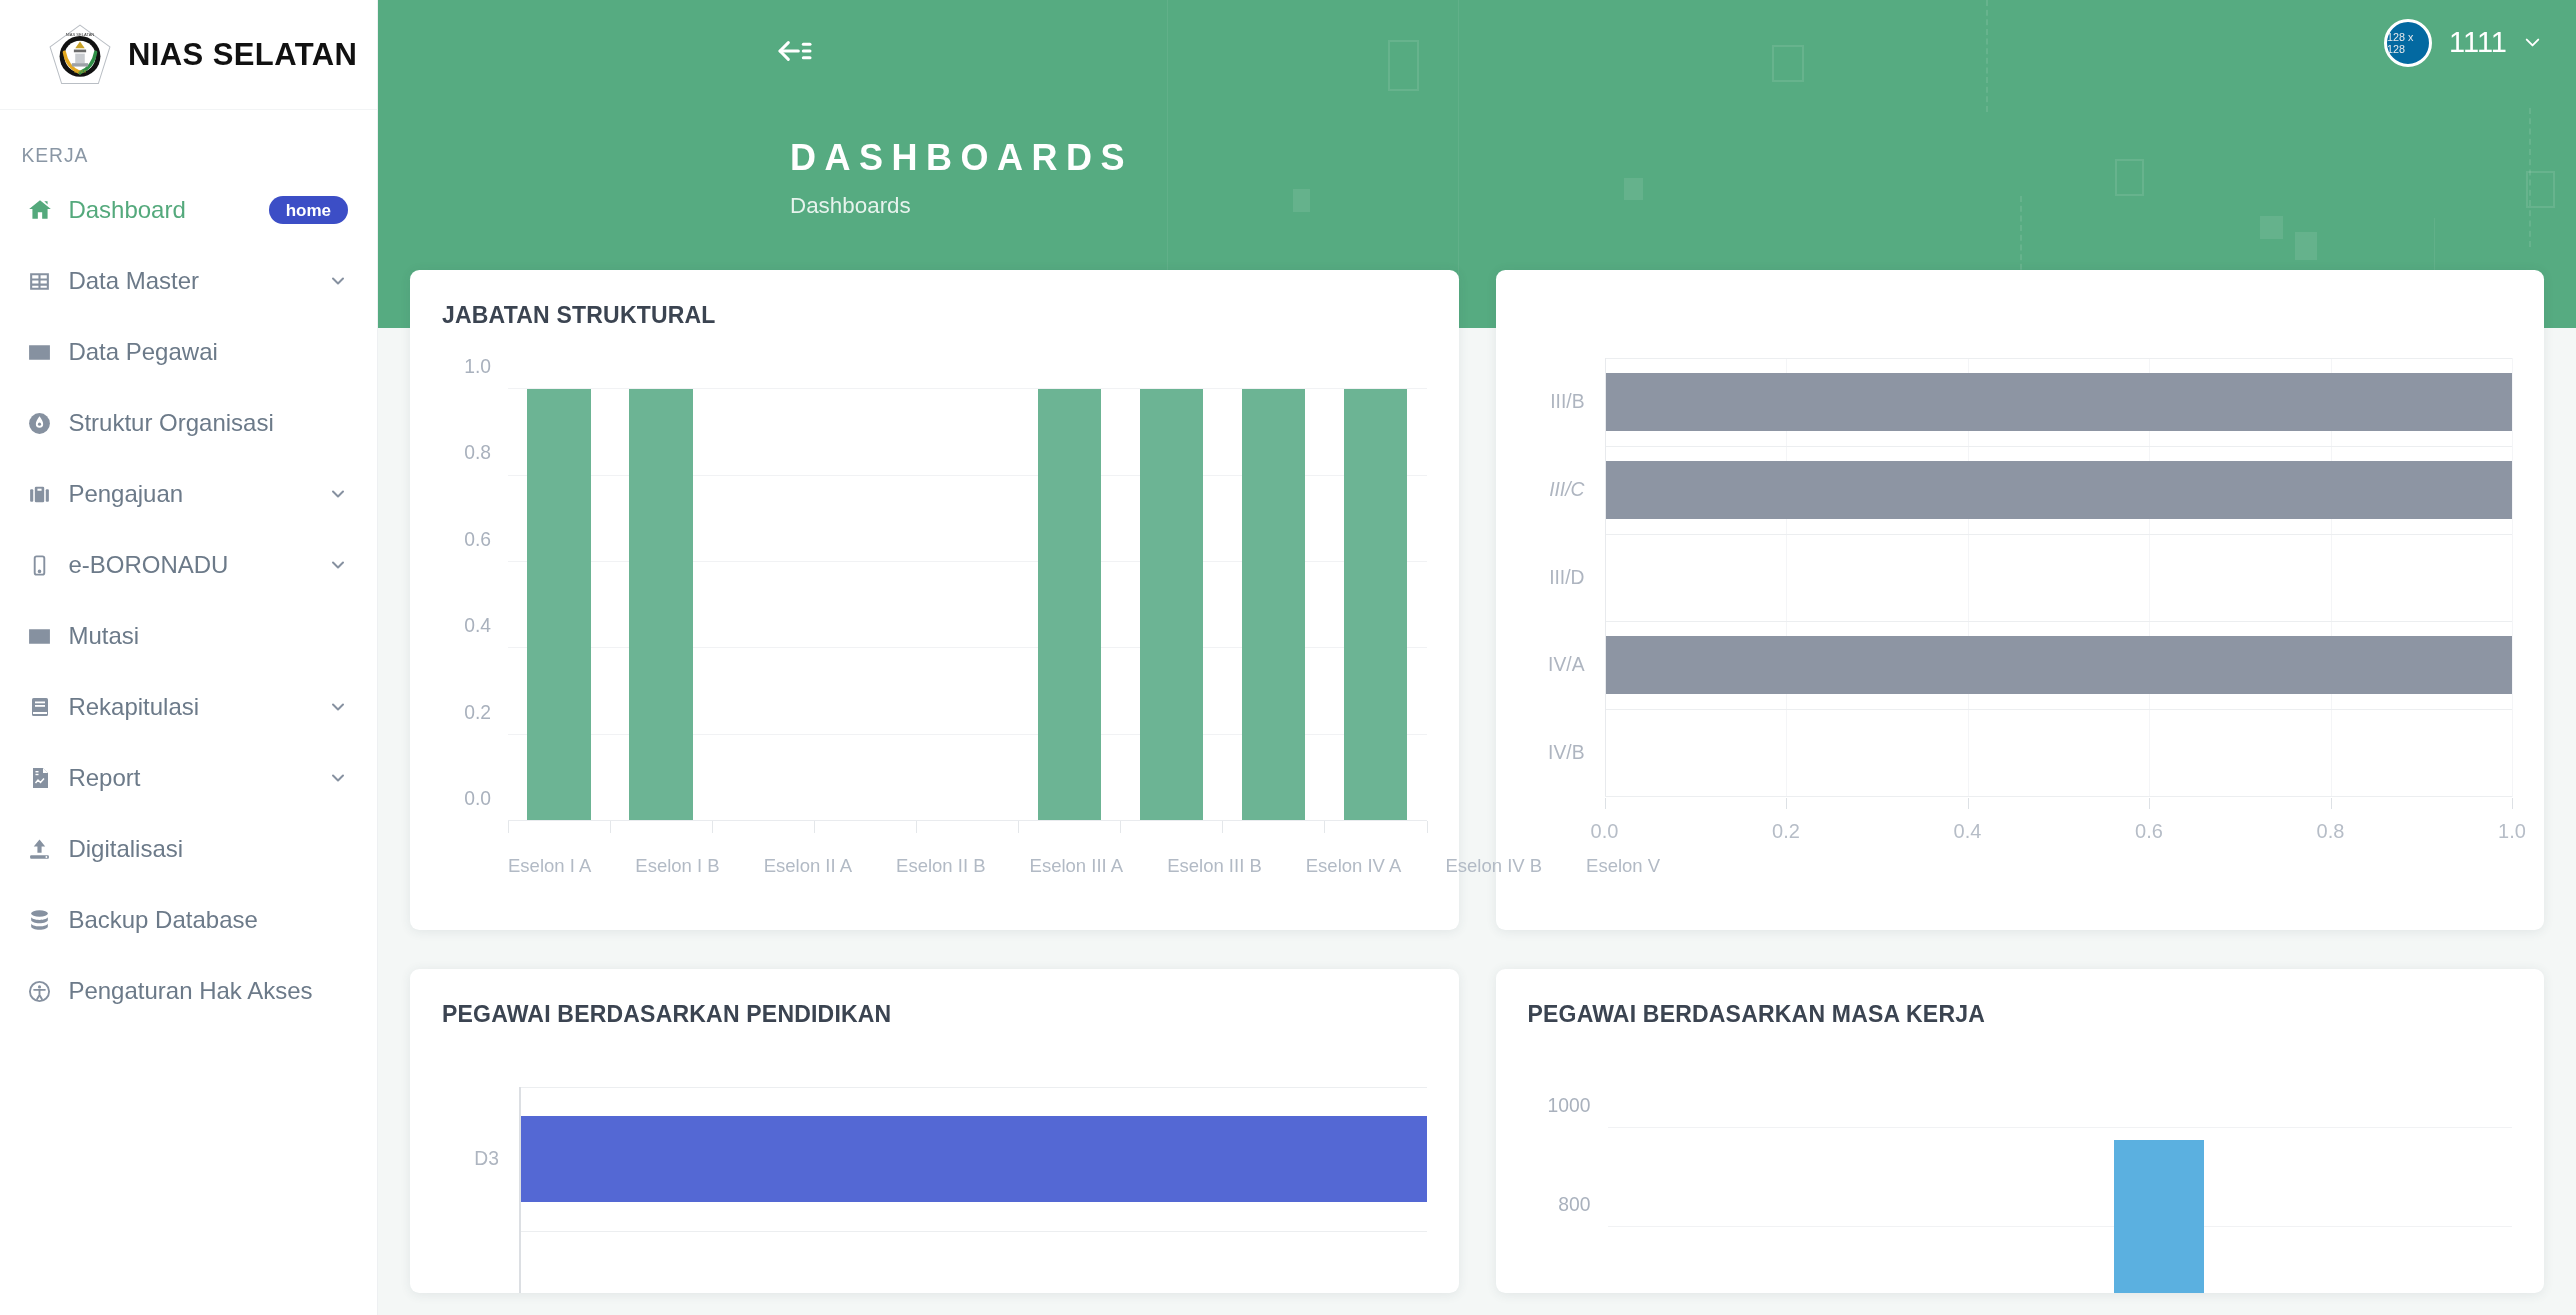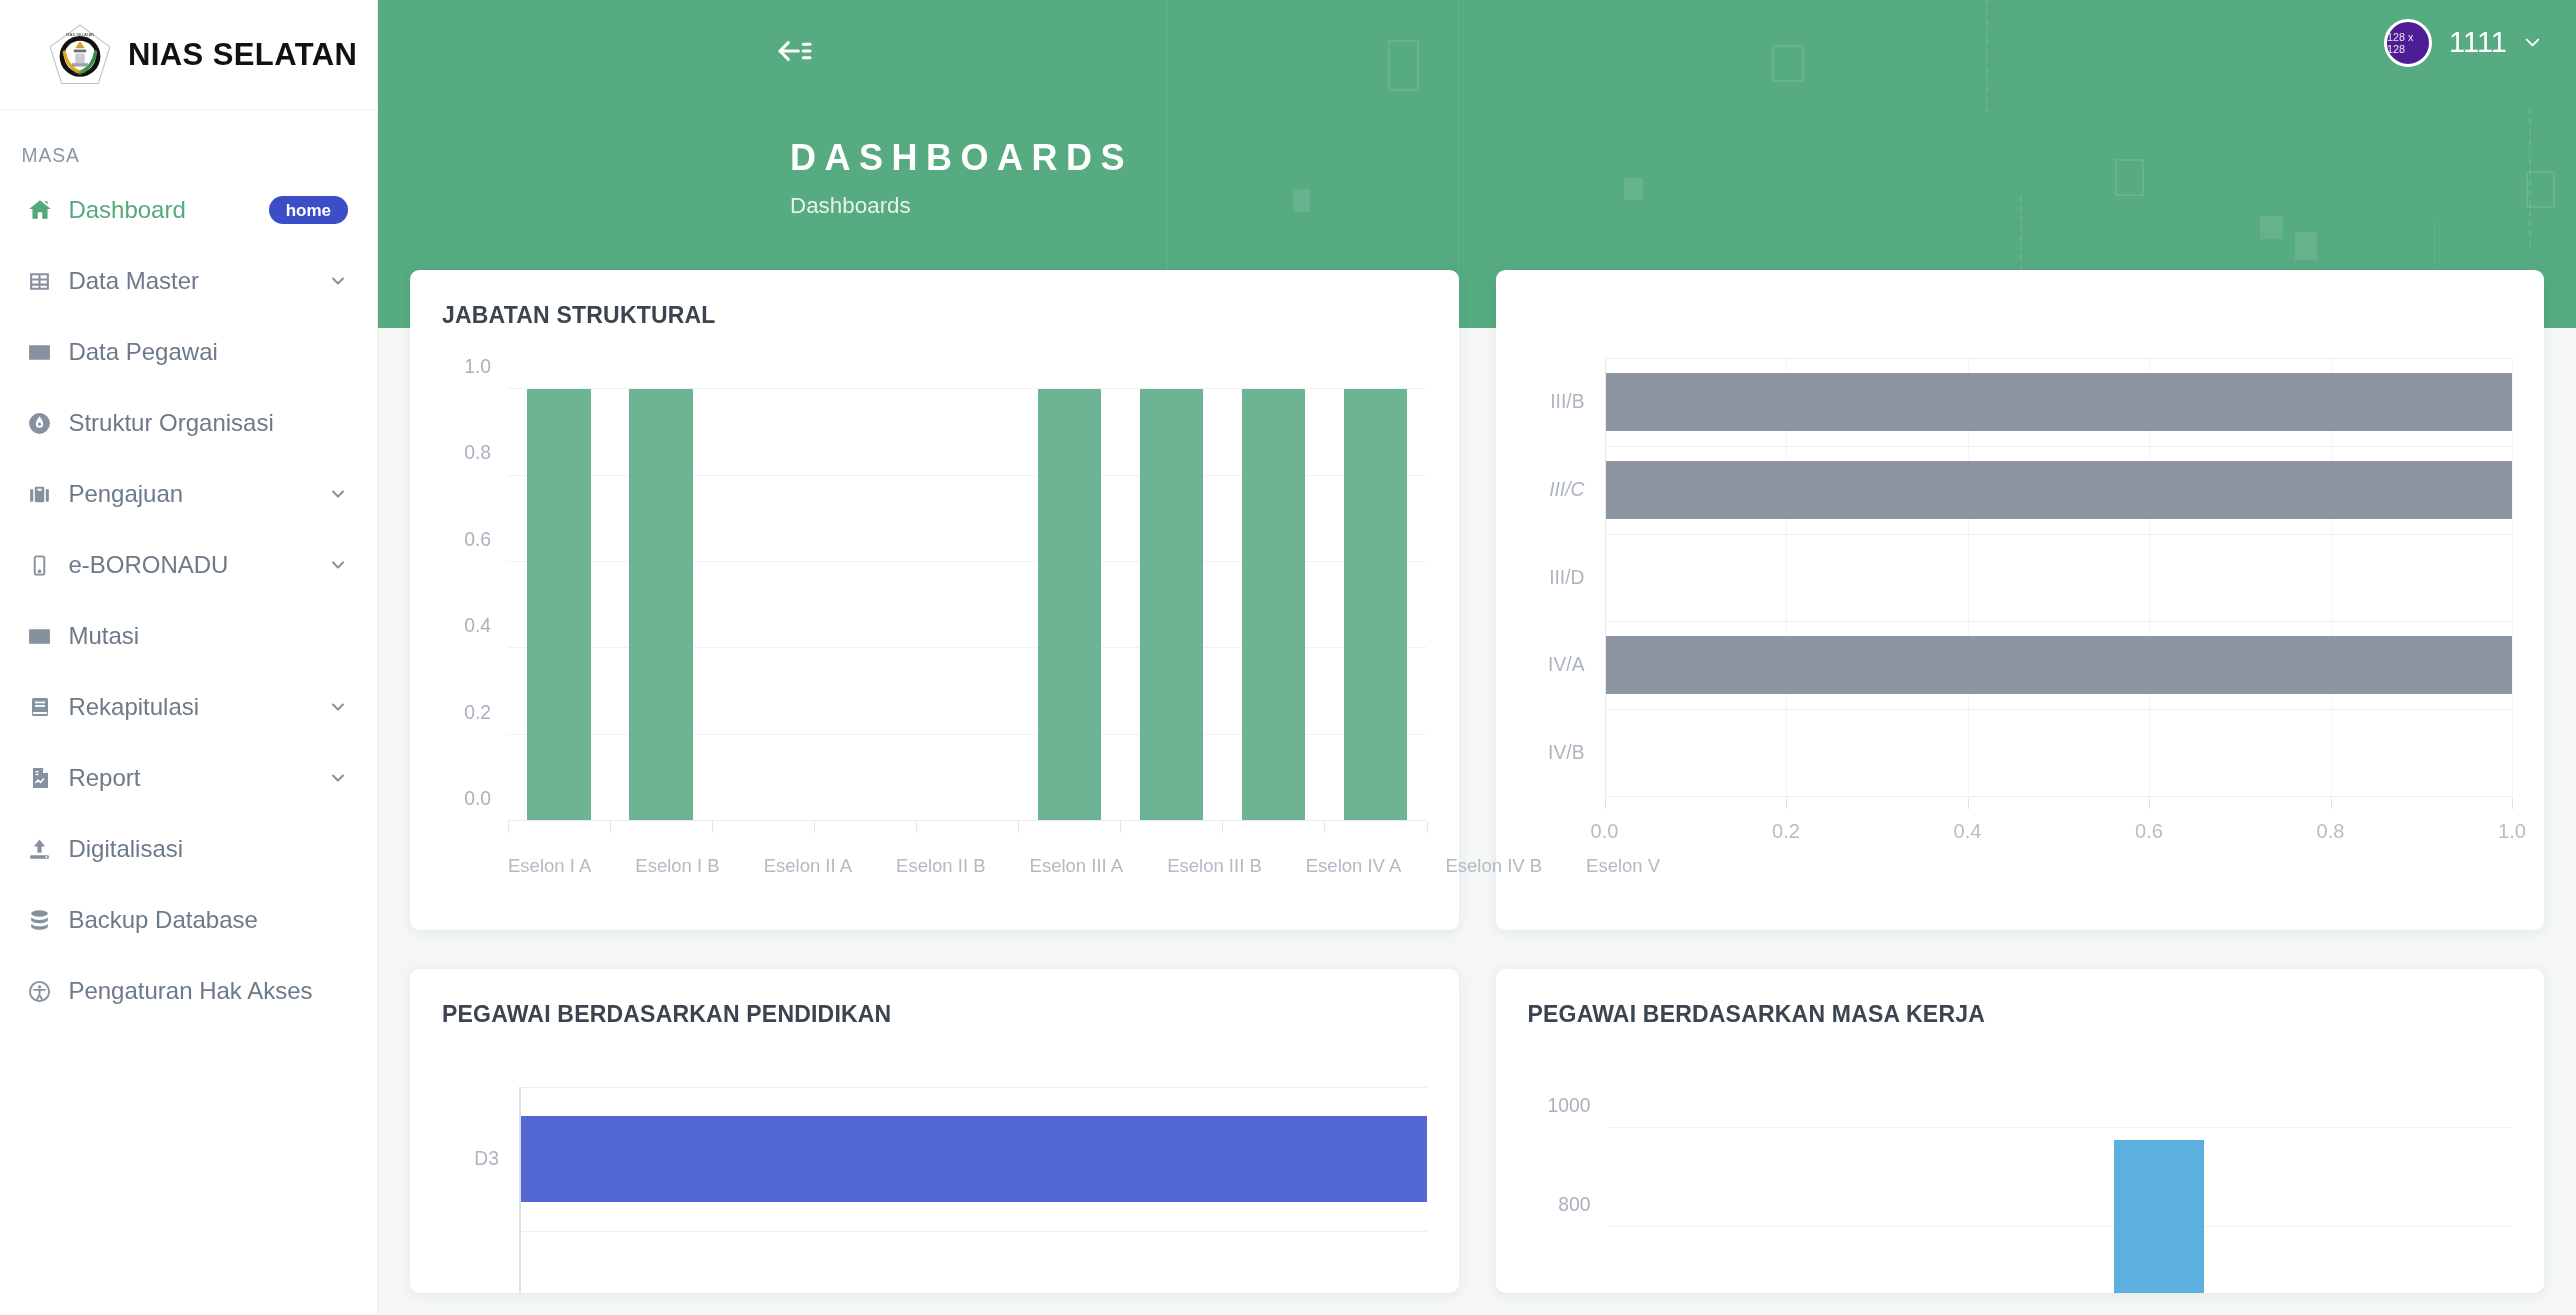--- a/index.html
+++ b/index.html
@@ -86,21 +86,21 @@
   .breadcrumb {
     position: absolute; left: 412px; top: 193px;
     color: rgba(255,255,255,0.85); font-size: 22.4px;
   }
   .user-area {
     position: absolute; right: 32px; top: 18.5px;
     display: flex; align-items: center; cursor: pointer;
   }
   .avatar {
     width: 48px; height: 48px; border-radius: 50%;
-    background: #4c1d95; border: 3.1px solid #ffffff;
+    background: #0369a1; border: 3.1px solid #ffffff;
     display: flex; align-items: center; justify-content: center;
     color: #e7e9ec; font-size: 10.8px;
   }
   .user-name { color: #ffffff; font-size: 29px; margin-left: 17px; }
   .user-caret { color: #ffffff; margin-left: 14px; display: flex; align-items: center; }
 
   
   #content {
     position: absolute; top: 270px; left: 0; right: 0; bottom: 0;
     padding: 0 32px;
@@ -183,21 +183,21 @@
           <polygon points="50,30 57,40 43,40" fill="#c9a227"></polygon>
           <rect x="43" y="48" width="14" height="14" fill="#c9ccd0"></rect>
           <rect x="38" y="62" width="24" height="5" fill="#9da2a8"></rect>
           <text x="50" y="22" font-size="6" text-anchor="middle" fill="#333">NIAS SELATAN</text>
           <text x="50" y="76" font-size="5" text-anchor="middle" fill="#c9a227">MURIJI</text>
         </svg>
       </div>
       <div class="brand-name">NIAS SELATAN</div>
     </div>
 
-    <div class="menu-label">MASA</div>
+    <div class="menu-label">KERJA</div>
 
     <div class="nav-item active">
       <span class="ico">
         <svg width="26" height="26" viewBox="0 0 24 24" fill="currentColor">
             <path d="M12 3 2 11h3v9h5v-6h4v6h5v-9h3L12 3z"></path>
             <path d="M16 4h3v3l-3-3z"></path>
           </svg>
       </span>
       <span class="lbl">Dashboard</span>
       <span class="badge-home">home</span>

